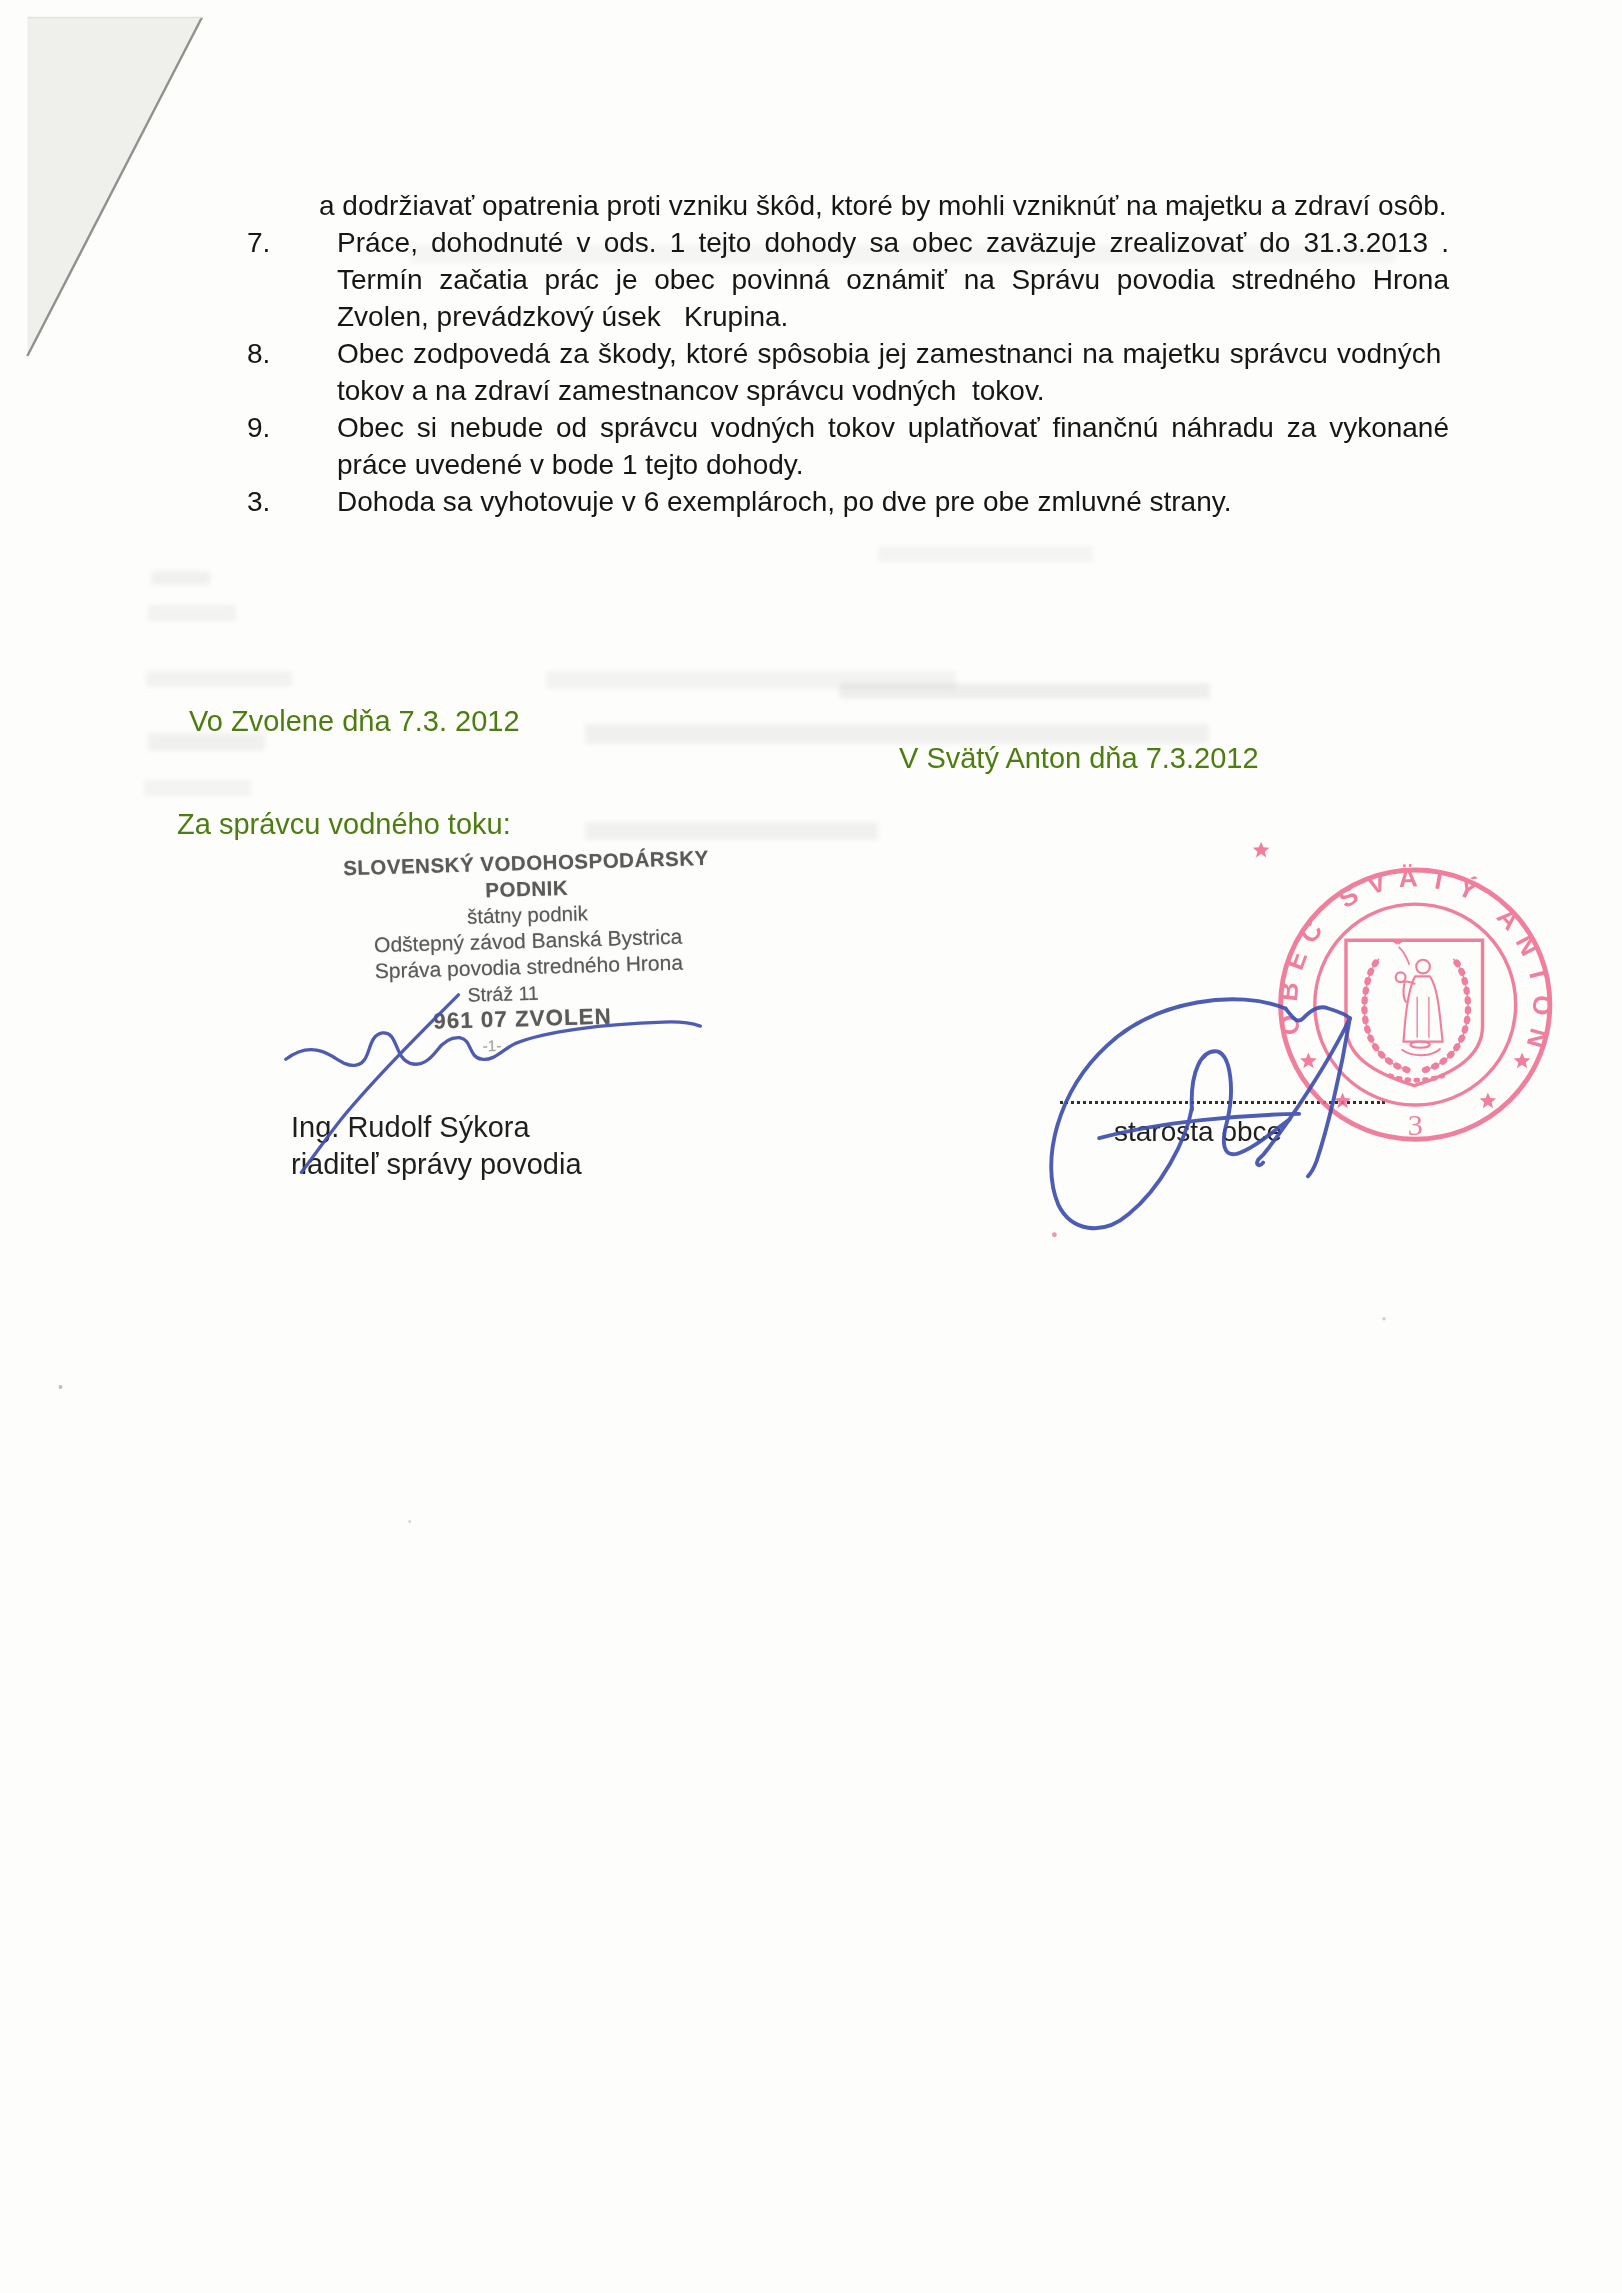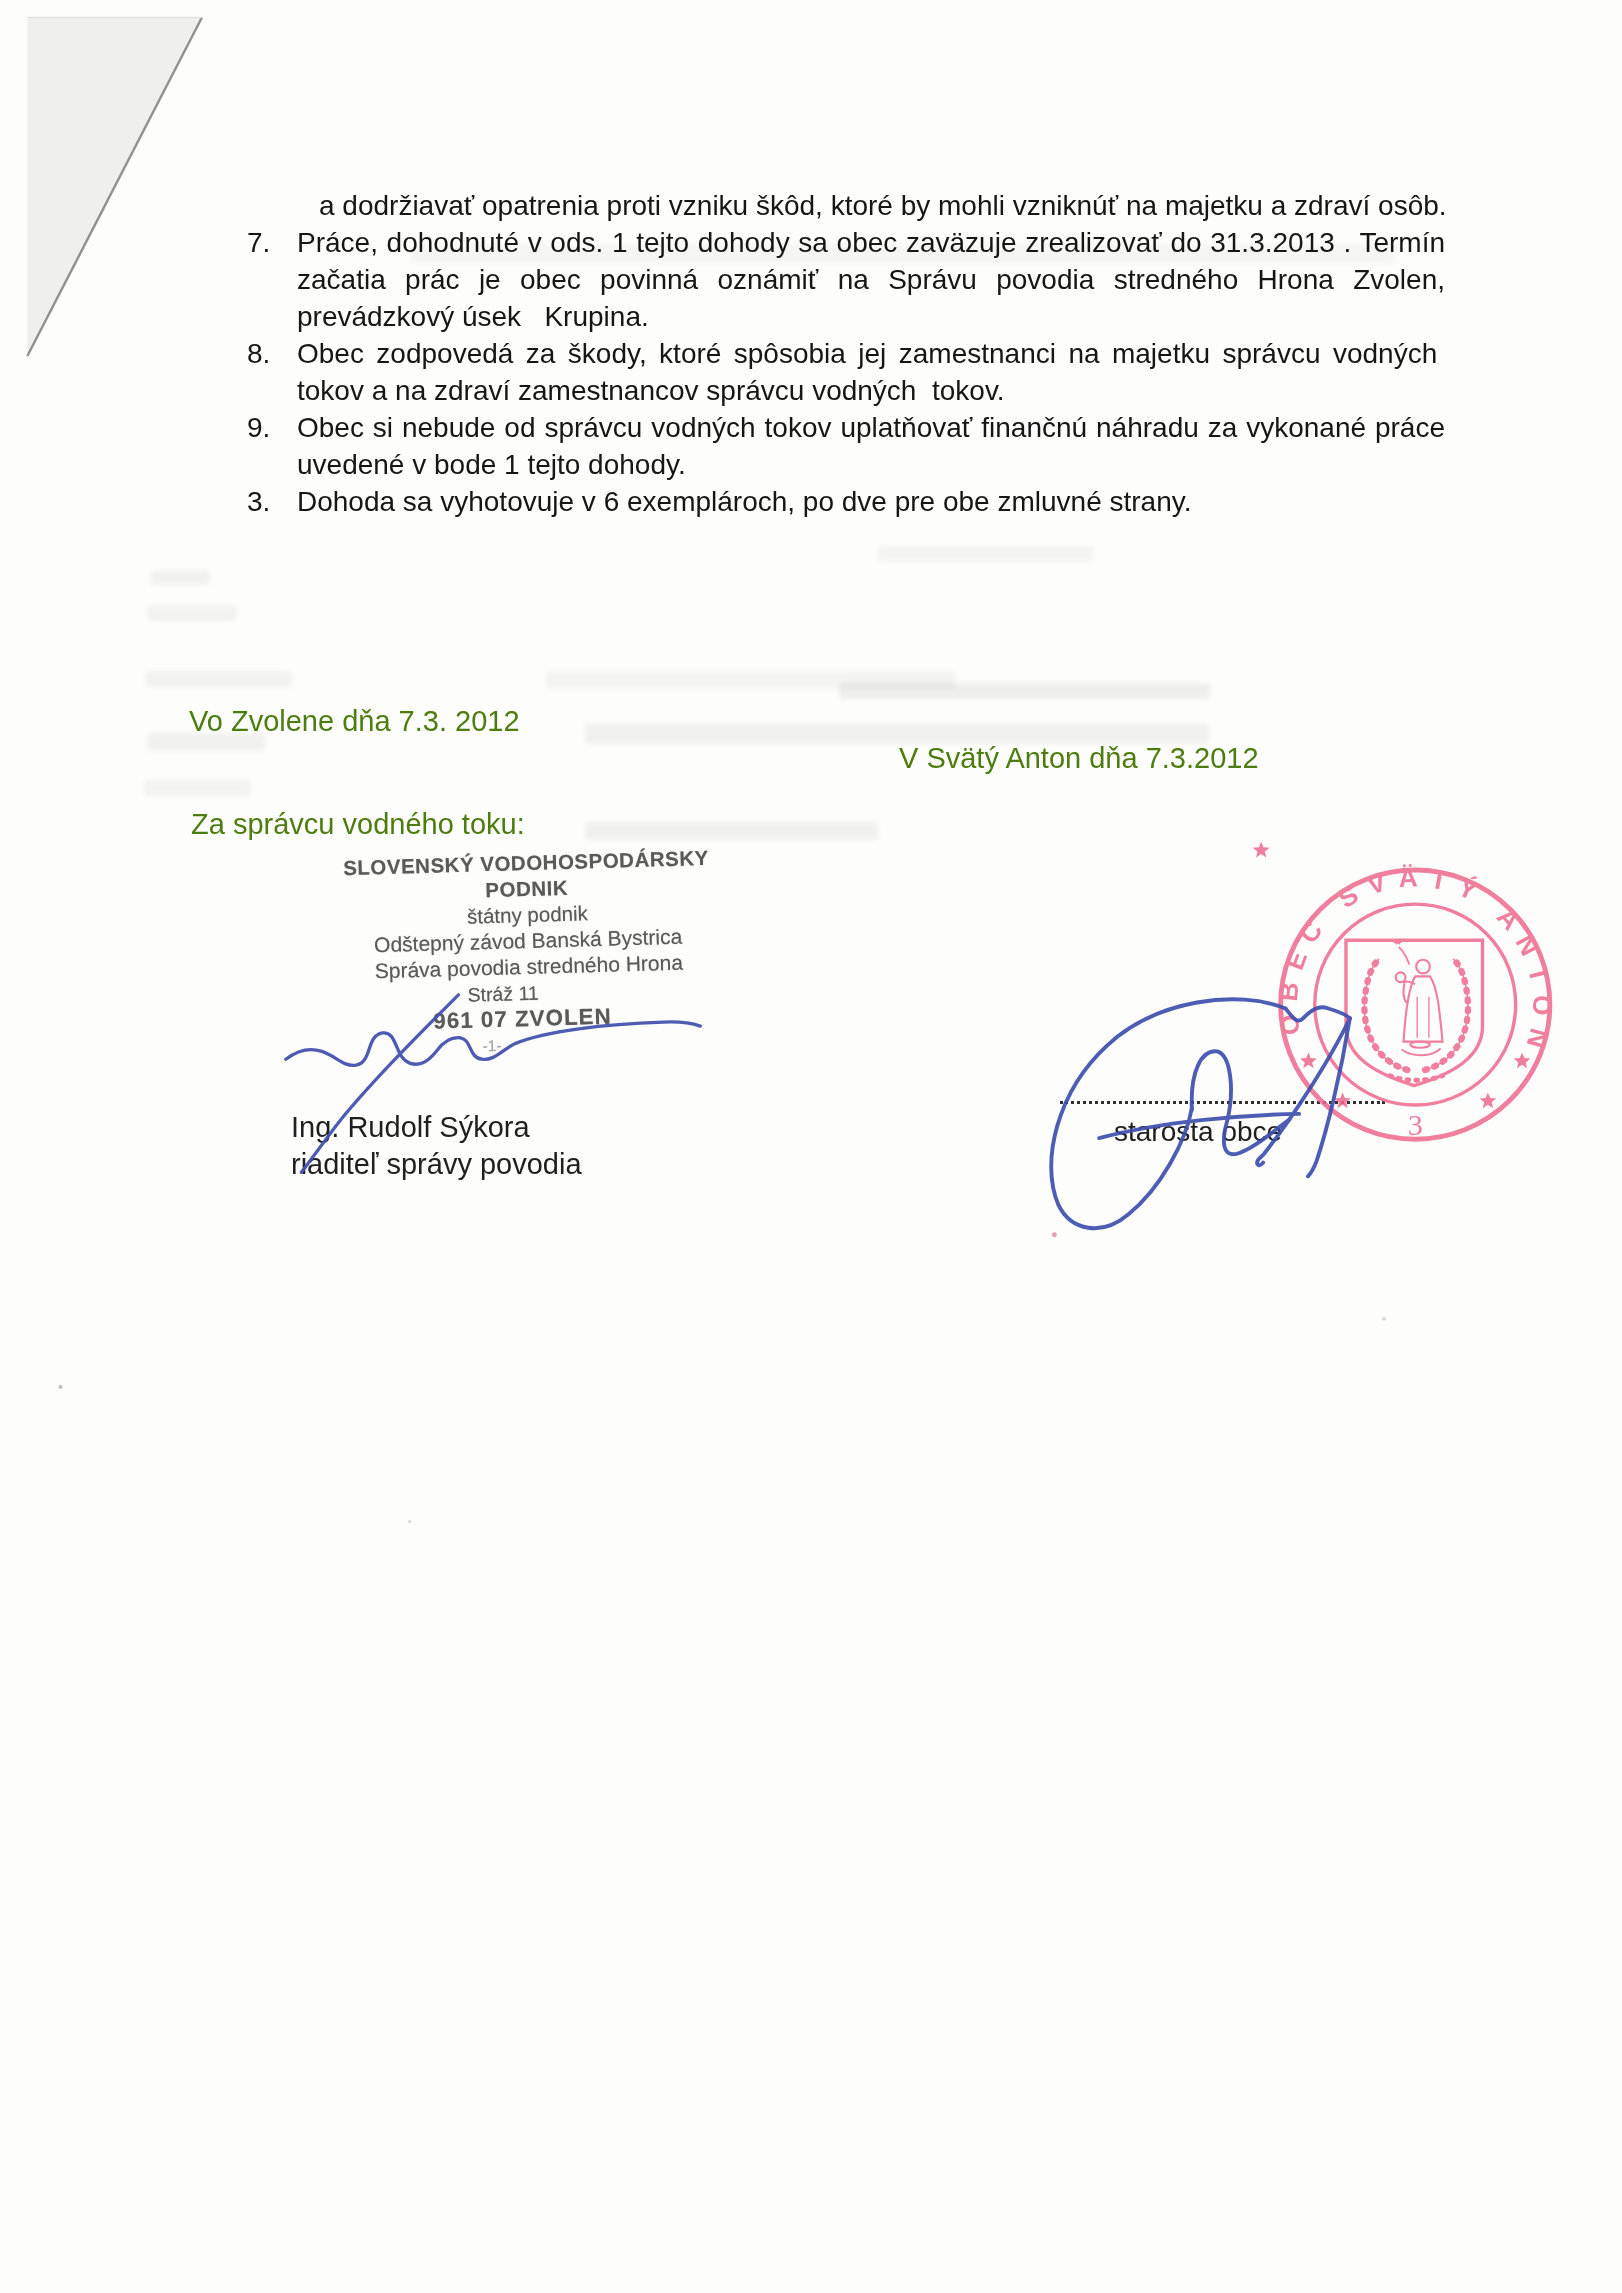--- a/index.html
+++ b/index.html
@@ -16,26 +16,26 @@
   .textblock{
     position:absolute;left:247px;top:187px;width:1202px;
     font-size:28px;line-height:37px;color:#161616;
   }
   .intro{
     margin-left:72px;width:1148px;
     text-align:justify;
   }
   .li{display:flex;align-items:flex-start;}
   .li .num{width:50px;flex:0 0 50px;}
-  .li .txt{width:1148px;text-align:justify;}
+  .li .txt{width:1148px;text-align:justify;margin-left:40px;}
   
   .dateline,.siglabel{position:absolute;font-size:29px;color:#4d7c0f;white-space:nowrap;}
   #date-left{left:189px;top:705px;}
   #date-right{left:899px;top:742px;}
-  #siglabel-left{left:191px;top:808px;}
+  #siglabel-left{left:177px;top:808px;}
   #siglabel-right{left:895px;top:808px;}
   
   .office-stamp{
     position:absolute;left:314px;top:850px;width:429px;
     transform:rotate(-1.6deg);
     text-align:center;color:#3e3e3e;opacity:.85;
     text-shadow:0 0 1px rgba(70,70,70,.55);
     line-height:26px;
   }
   .office-stamp .l1{font-size:20.5px;font-weight:700;letter-spacing:0.5px;}

